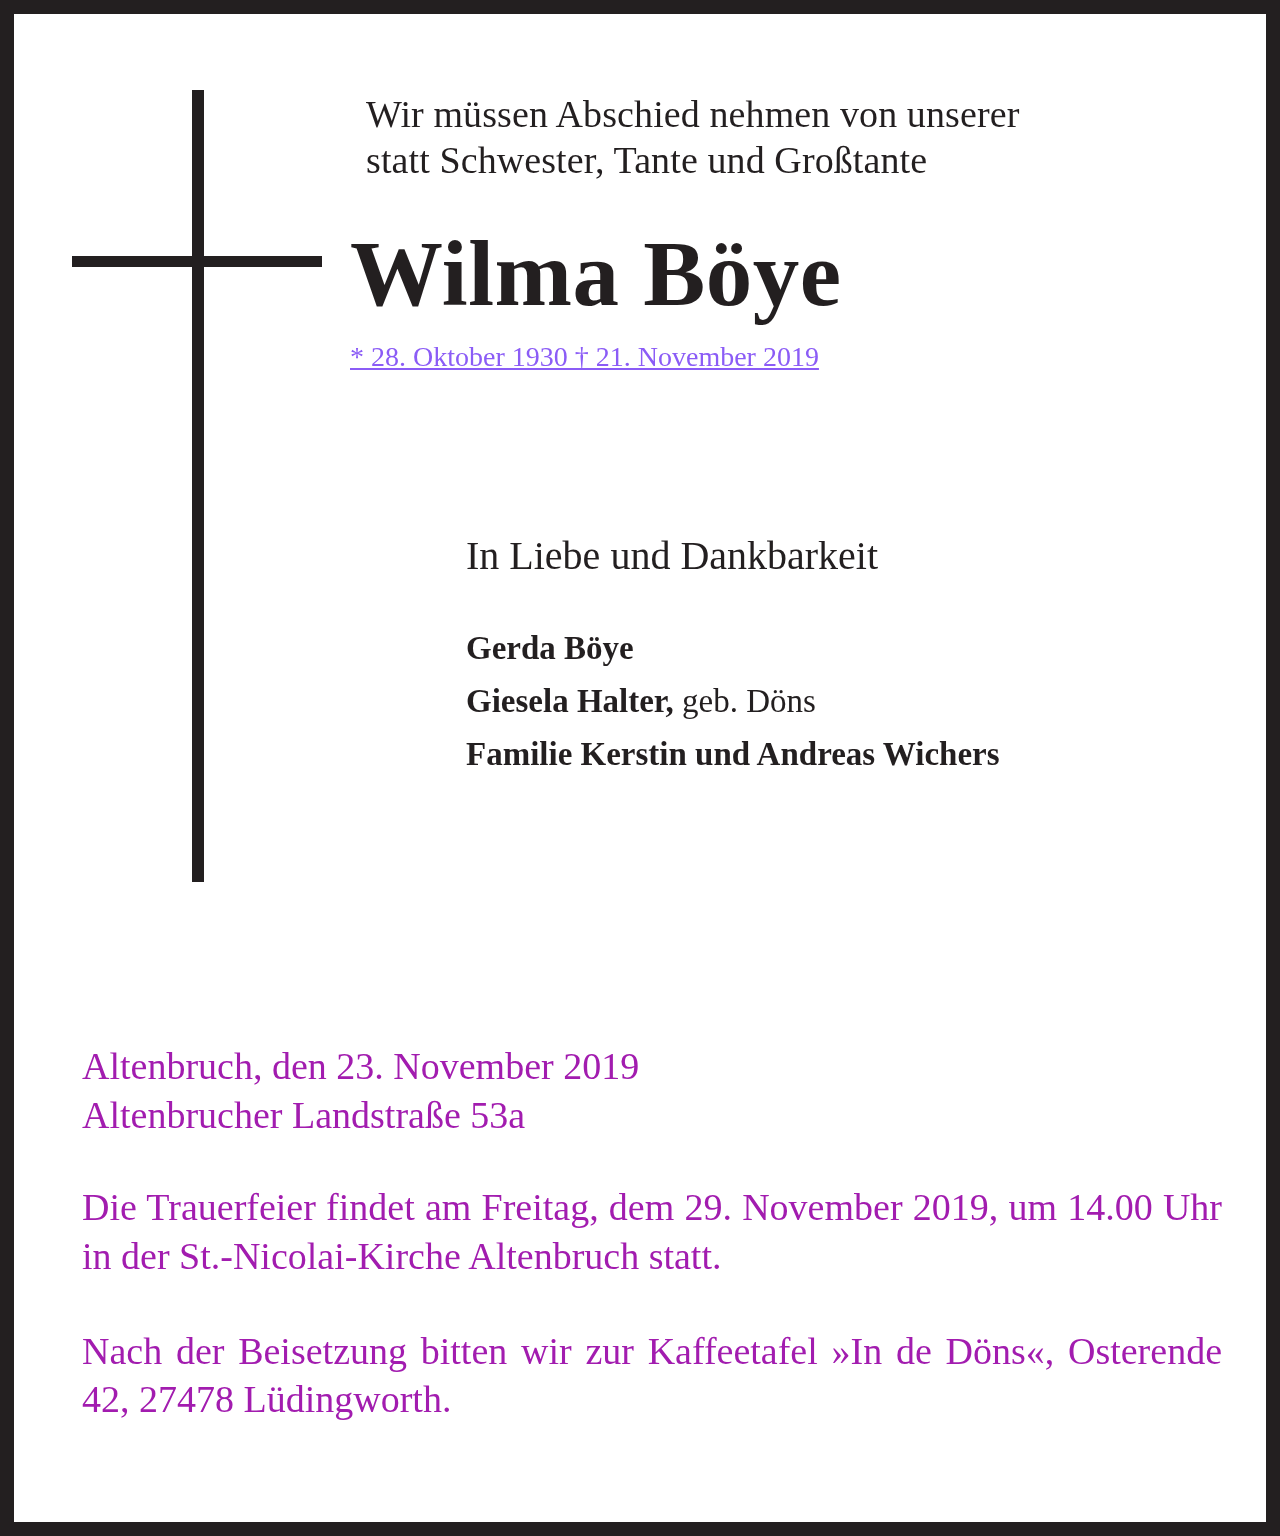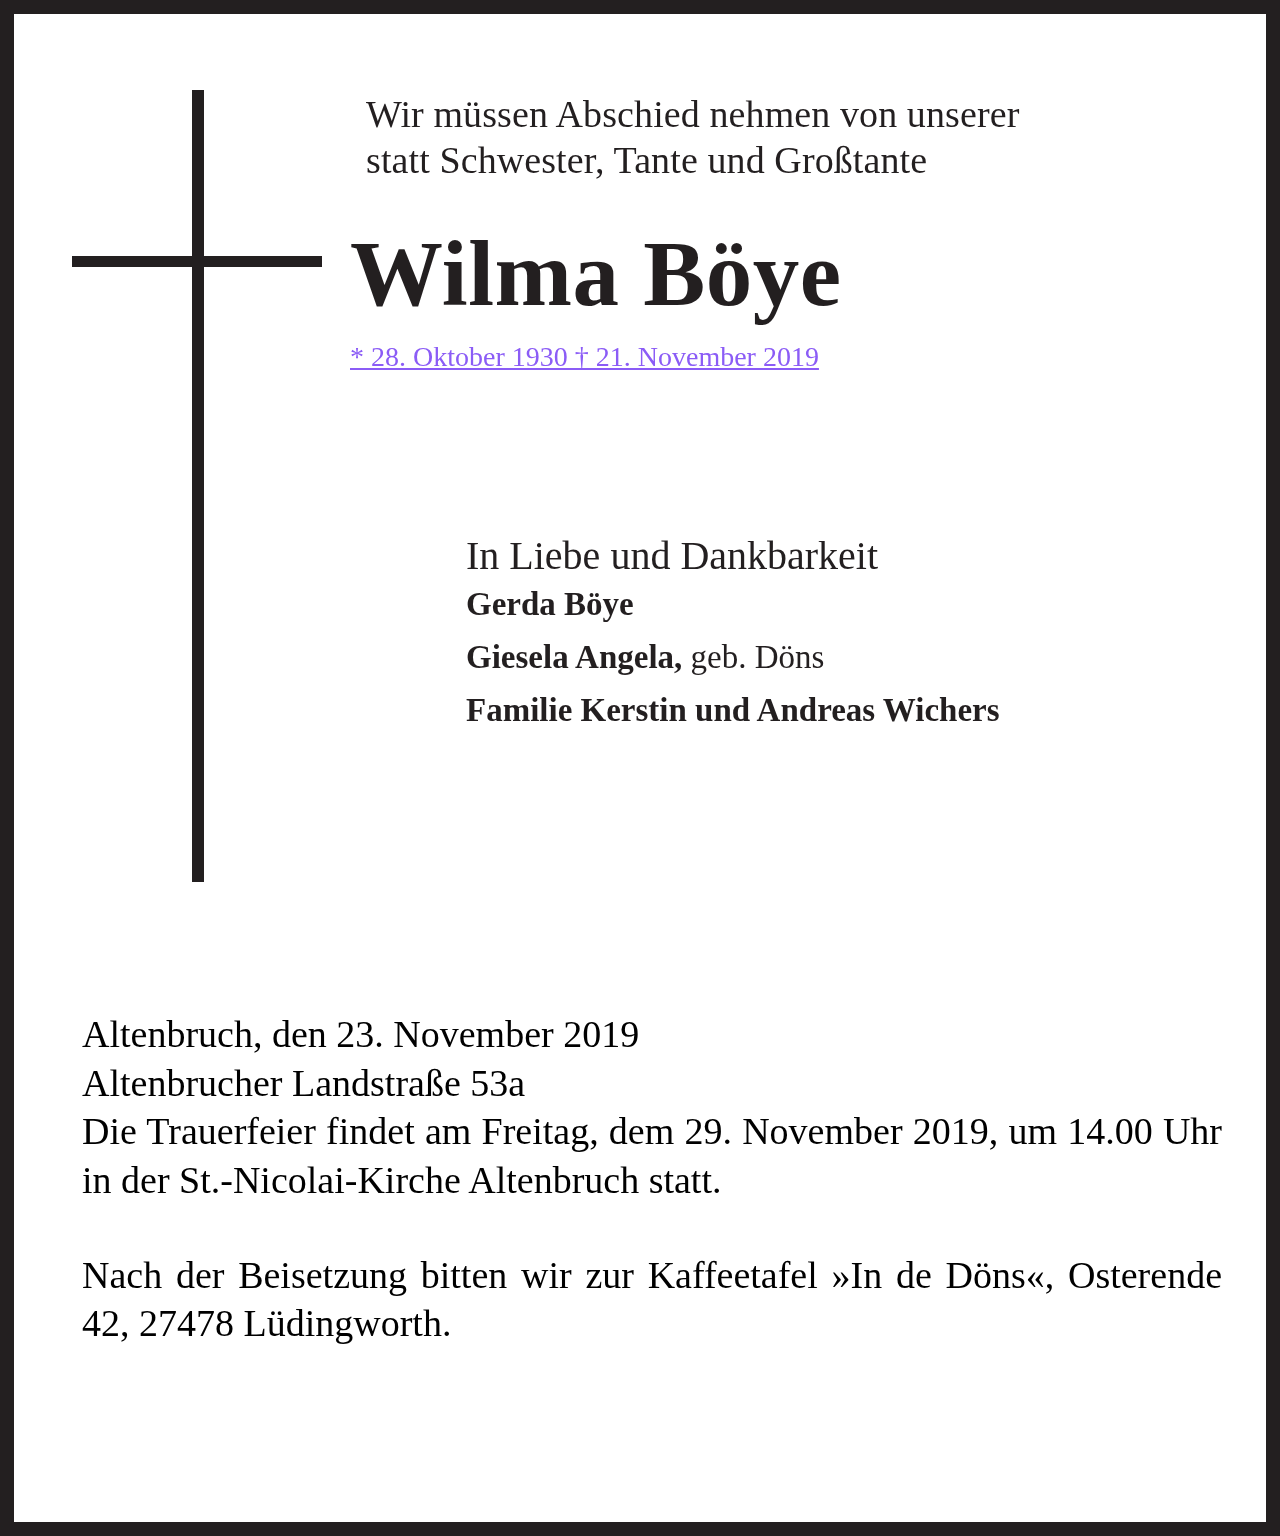--- a/index.html
+++ b/index.html
@@ -107,50 +107,52 @@
     position: absolute;
     left: 452px;
     top: 520px;
     width: 780px;
     color: #231f20;
   }
 
   .dedication-heading {
     font-size: 40px;
     line-height: 1.1;
+    margin-bottom: 44px;
     white-space: nowrap;
   }
 
   .survivor {
     font-size: 33px;
     line-height: 1.60;
     font-weight: bold;
     white-space: nowrap;
   }
   .survivor .suffix {
     font-weight: normal;
   }
 
   
   .lower {
     position: absolute;
     left: 68px;
-    top: 996px;
+    top: 1028px;
     width: 1140px;
-    color: #000000;
+    color: #a21caf;
     font-size: 38px;
     line-height: 1.28;
   }
 
   .place-date .line {
     display: block;
     white-space: nowrap;
   }
 
   .para {
+    margin-top: 44px;
     text-align: justify;
     text-justify: inter-word;
   }
   .para.last {
     margin-top: 46px;
   }
 </style>
 </head>
 <body>
 
@@ -174,21 +176,21 @@
       </div>
     </div>
 
     <div class="dedication">
       <div class="dedication-heading">In Liebe und Dankbarkeit</div>
 
       <div class="survivor">
         <span>Gerda Böye</span><span class="suffix"></span>
       </div>
       <div class="survivor">
-        <span>Giesela Angela,</span><span class="suffix"> geb. Döns</span>
+        <span>Giesela Halter,</span><span class="suffix"> geb. Döns</span>
       </div>
       <div class="survivor">
         <span>Familie Kerstin und Andreas Wichers</span><span class="suffix"></span>
       </div>
     </div>
 
     <div class="lower">
       <div class="place-date">
         <span class="line">Altenbruch, den 23. November 2019</span>
         <span class="line">Altenbrucher Landstraße 53a</span>

